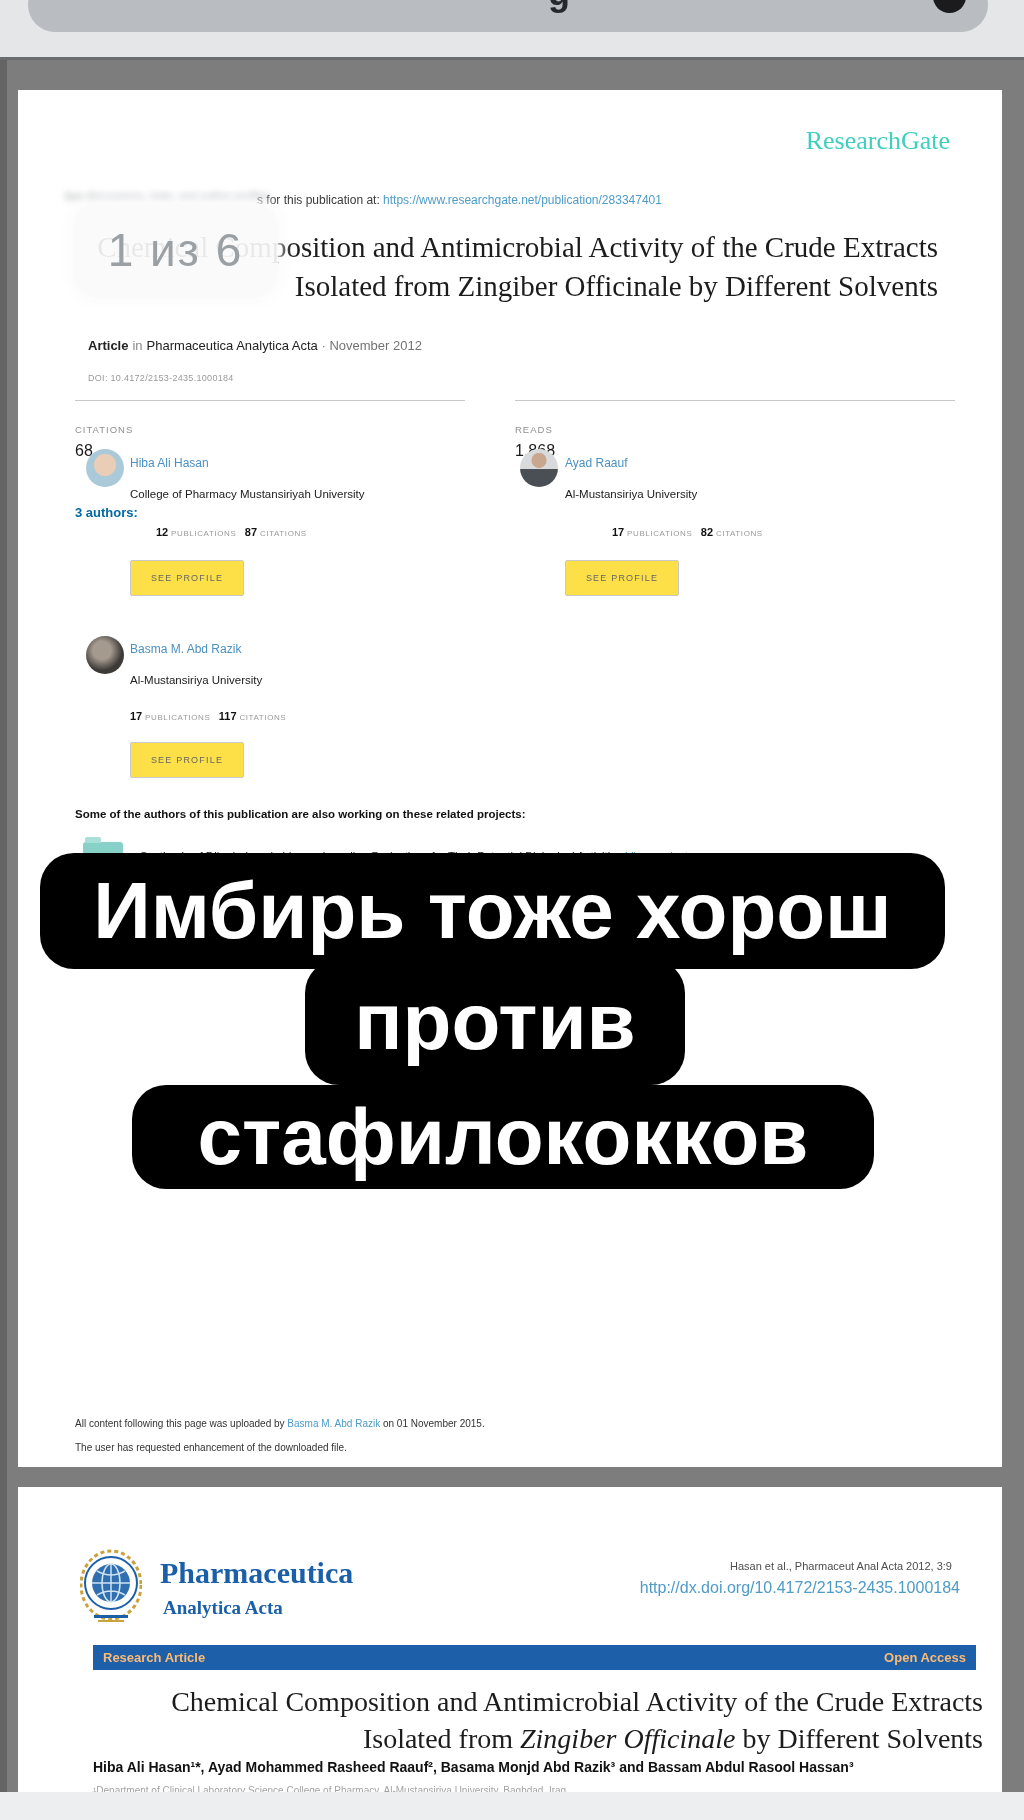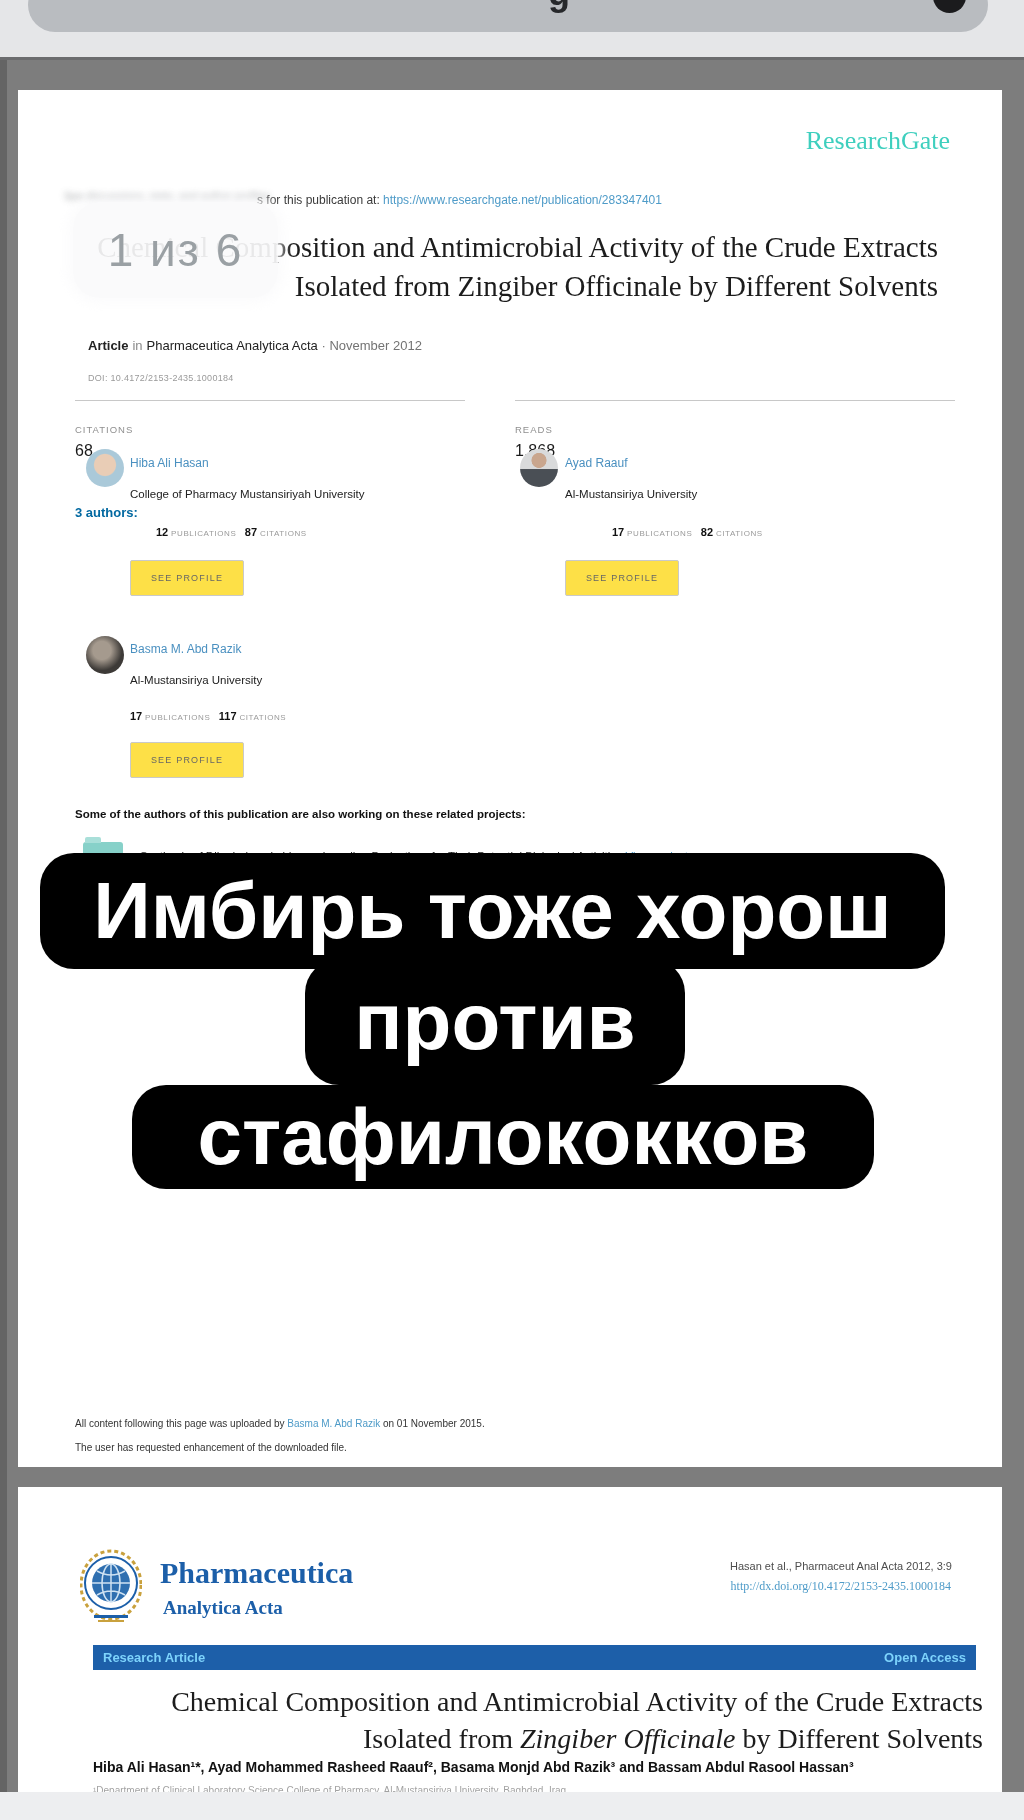--- a/index.html
+++ b/index.html
@@ -78,24 +78,24 @@
   .badge{position:absolute;left:73px;top:202px;width:205px;height:96px;border-radius:26px;
          background:rgba(250,250,251,0.92);box-shadow:0 0 12px 5px rgba(250,250,251,0.75);
          display:flex;align-items:center;justify-content:center;z-index:20;}
   .badge span{font-size:46px;color:#9aa0a4;letter-spacing:2px;}
 
   
   .j-logo{left:62px;top:62px;width:62px;height:76px;}
   .j-name{left:142px;top:69px;font-family:"Liberation Serif",serif;font-weight:bold;font-size:30px;color:#1c5fa9;}
   .j-sub{left:145px;top:110px;font-family:"Liberation Serif",serif;font-weight:bold;font-size:19px;color:#1c5fa9;}
   .cite-line{right:50px;top:73px;font-size:11px;color:#4d4d4d;white-space:nowrap;}
-  .doi-link{right:51px;top:92px;font-size:12px;color:#4e9bc8;white-space:nowrap;font-family:Liberation Serif, serif;}
+  .doi-link{right:42px;top:92px;font-size:16px;color:#4e9bc8;white-space:nowrap;}
   .blue-bar{left:75px;top:158px;width:883px;height:25px;background:#1d5fa9;display:flex;
             align-items:center;justify-content:space-between;padding:0 10px;box-sizing:border-box;}
-  .blue-bar span{color:#7dd3fc;font-weight:bold;font-size:13px;}
+  .blue-bar span{color:#fdba74;font-weight:bold;font-size:13px;}
   .p2-title{left:75px;top:196px;width:890px;font-family:"Liberation Serif",serif;font-size:28px;
             line-height:37px;color:#1c1c1c;}
   .p2-title .it{font-style:italic;}
   .p2-authors{left:75px;top:272px;font-size:14px;font-weight:bold;color:#111;white-space:nowrap;}
   .p2-affil{left:75px;top:298px;font-size:10px;color:#555;opacity:.55;white-space:nowrap;}
 </style>
 </head>
 <body>
 
 <div class="screen">

